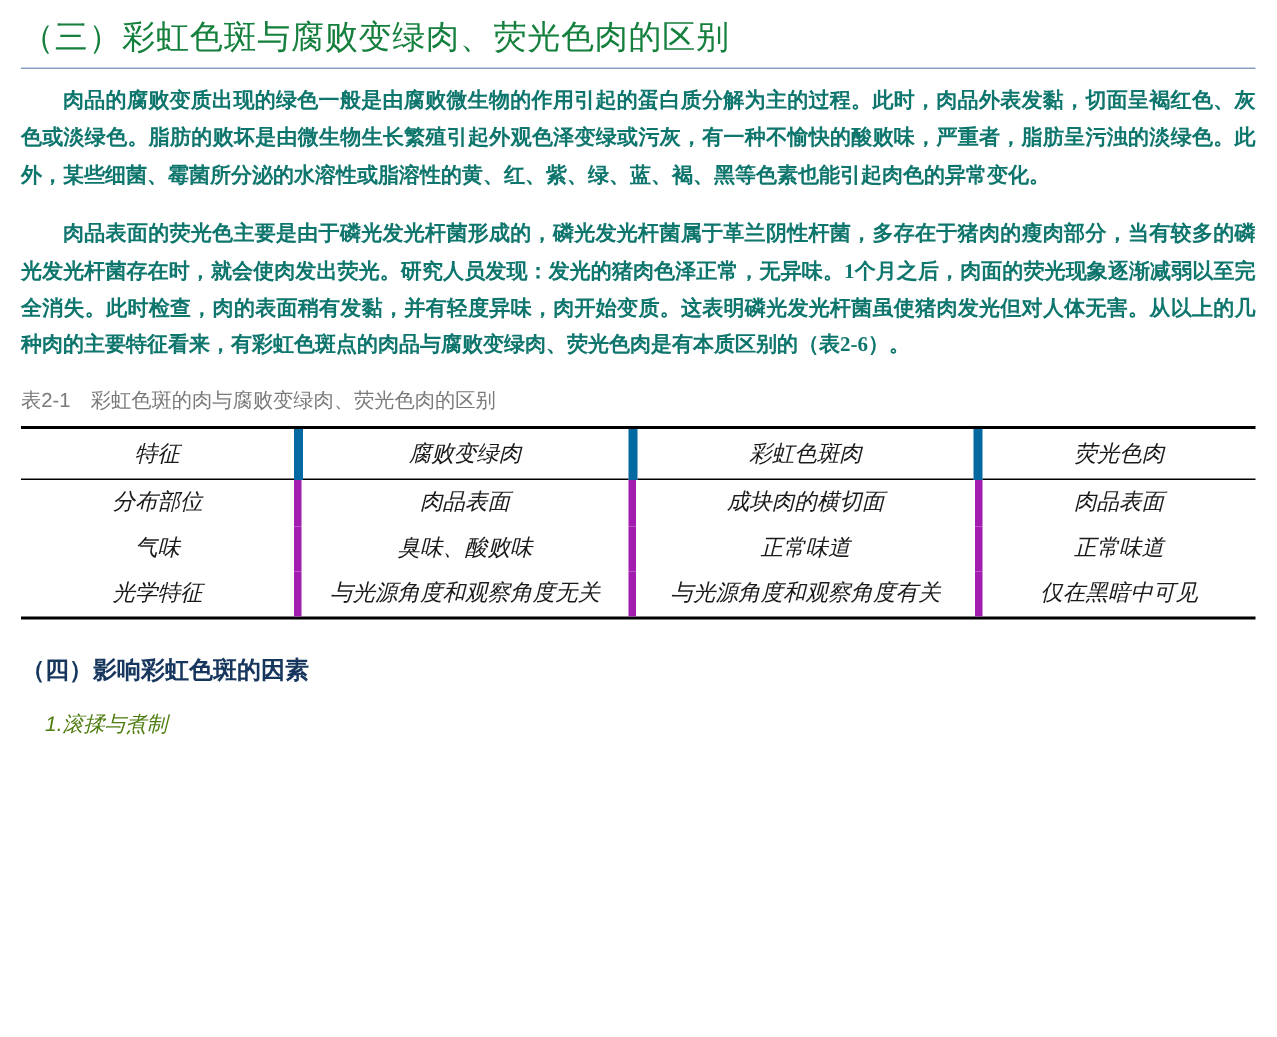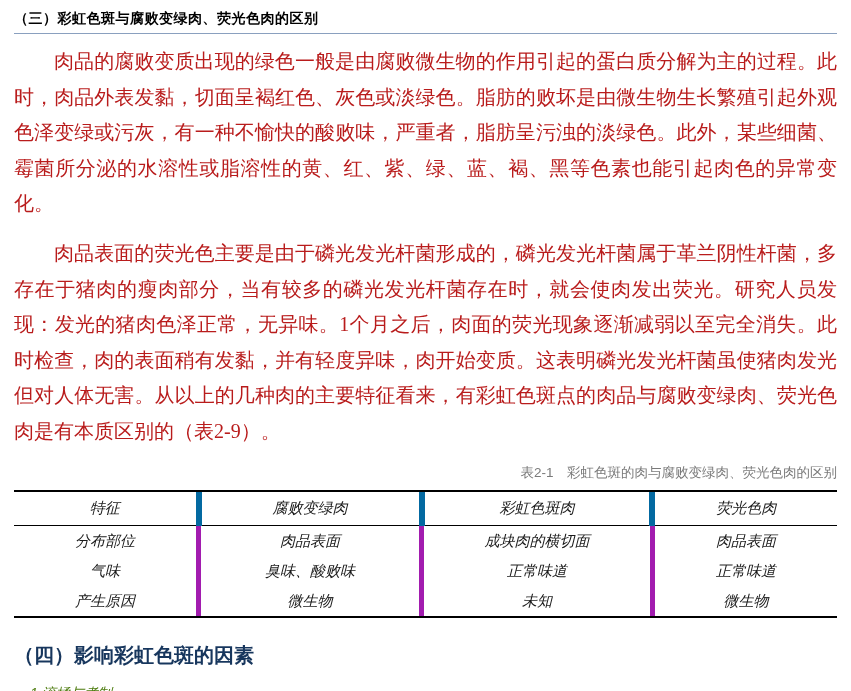--- a/index.html
+++ b/index.html
@@ -16,47 +16,48 @@
   }
   .page {
     position: relative;
     width: 851px;
     height: 691px;
     box-sizing: border-box;
     padding: 6px 14px 0 14px;
   }
   .heading {
     font-family: "Liberation Sans", sans-serif;
-    font-size: 14px;
-    font-weight: bold;
-    color: #000000;
+    font-size: 22px;
+    font-weight: normal;
+    color: #15803d;
     letter-spacing: 0.5px;
     margin: 4px 0 2px 0;
     padding-bottom: 3px;
   }
   .heading-rule {
     border-bottom: 1px solid #8aa0bf;
     width: 100%;
     margin-bottom: 10px;
   }
   p.body-text {
     font-family: "Liberation Serif", serif;
-    font-size: 20px;
+    font-size: 14px;
     line-height: 1.78;
     text-align: justify;
     text-justify: inter-ideograph;
     margin: 0 0 14px 0;
     text-indent: 2em;
-    color: #b91c1c;
+    color: #0f766e;
+    font-weight: bold;
   }
   .table-caption {
     font-family: "Liberation Sans", sans-serif;
     font-size: 13.5px;
     color: #7a7a7a;
-    text-align: right;
+    text-align: left;
     margin: 6px 0 8px 0;
   }
   table.data-table {
     width: 100%;
     border-collapse: collapse;
     font-family: "Liberation Serif", serif;
     font-size: 15px;
     table-layout: fixed;
     font-style: italic;
   }
@@ -83,21 +84,21 @@
   }
   .tbl-wrap {
     border-top: 2px solid #000;
     border-bottom: 2px solid #000;
   }
   .tbl-head-rule {
     border-bottom: 1px solid #000;
   }
   .heading2 {
     font-family: "Liberation Sans", sans-serif;
-    font-size: 20px;
+    font-size: 16px;
     font-weight: bold;
     color: #17365d;
     margin: 24px 0 16px 0;
   }
   .subheading {
     font-family: "Liberation Sans", sans-serif;
     font-size: 14px;
     color: #4d7c0f;
     margin: 16px;
     font-style: italic;
@@ -109,21 +110,21 @@
 </style>
 </head>
 <body>
 
 <div class="page">
 
   <h2 class="heading">（三）彩虹色斑与腐败变绿肉、荧光色肉的区别</h2>
   <div class="heading-rule"></div>
 
   <p class="body-text">肉品的腐败变质出现的绿色一般是由腐败微生物的作用引起的蛋白质分解为主的过程。此时，肉品外表发黏，切面呈褐红色、灰色或淡绿色。脂肪的败坏是由微生物生长繁殖引起外观色泽变绿或污灰，有一种不愉快的酸败味，严重者，脂肪呈污浊的淡绿色。此外，某些细菌、霉菌所分泌的水溶性或脂溶性的黄、红、紫、绿、蓝、褐、黑等色素也能引起肉色的异常变化。</p>
-  <p class="body-text">肉品表面的荧光色主要是由于磷光发光杆菌形成的，磷光发光杆菌属于革兰阴性杆菌，多存在于猪肉的瘦肉部分，当有较多的磷光发光杆菌存在时，就会使肉发出荧光。研究人员发现：发光的猪肉色泽正常，无异味。1个月之后，肉面的荧光现象逐渐减弱以至完全消失。此时检查，肉的表面稍有发黏，并有轻度异味，肉开始变质。这表明磷光发光杆菌虽使猪肉发光但对人体无害。从以上的几种肉的主要特征看来，有彩虹色斑点的肉品与腐败变绿肉、荧光色肉是有本质区别的（表2-9）。</p>
+  <p class="body-text">肉品表面的荧光色主要是由于磷光发光杆菌形成的，磷光发光杆菌属于革兰阴性杆菌，多存在于猪肉的瘦肉部分，当有较多的磷光发光杆菌存在时，就会使肉发出荧光。研究人员发现：发光的猪肉色泽正常，无异味。1个月之后，肉面的荧光现象逐渐减弱以至完全消失。此时检查，肉的表面稍有发黏，并有轻度异味，肉开始变质。这表明磷光发光杆菌虽使猪肉发光但对人体无害。从以上的几种肉的主要特征看来，有彩虹色斑点的肉品与腐败变绿肉、荧光色肉是有本质区别的（表2-6）。</p>
 
   <div class="table-caption">表2-1　彩虹色斑的肉与腐败变绿肉、荧光色肉的区别</div>
 
   <div class="tbl-wrap">
     <table class="data-table">
       <thead class="tbl-head-rule">
         <tr>
           <th class="col1">特征</th>
           <th class="col2">腐败变绿肉</th>
           <th class="col3">彩虹色斑肉</th>
@@ -137,24 +138,24 @@
           <td class="col3">成块肉的横切面</td>
           <td class="col4">肉品表面</td>
         </tr>
         <tr>
           <td class="col1">气味</td>
           <td class="col2">臭味、酸败味</td>
           <td class="col3">正常味道</td>
           <td class="col4">正常味道</td>
         </tr>
         <tr>
-          <td class="col1">产生原因</td>
-          <td class="col2">微生物</td>
-          <td class="col3">未知</td>
-          <td class="col4">微生物</td>
+          <td class="col1">光学特征</td>
+          <td class="col2">与光源角度和观察角度无关</td>
+          <td class="col3">与光源角度和观察角度有关</td>
+          <td class="col4">仅在黑暗中可见</td>
         </tr>
       </tbody>
     </table>
   </div>
 
   <h2 class="heading2">（四）影响彩虹色斑的因素</h2>
   <div class="subheading">1.滚揉与煮制</div>
 
 </div>
 

